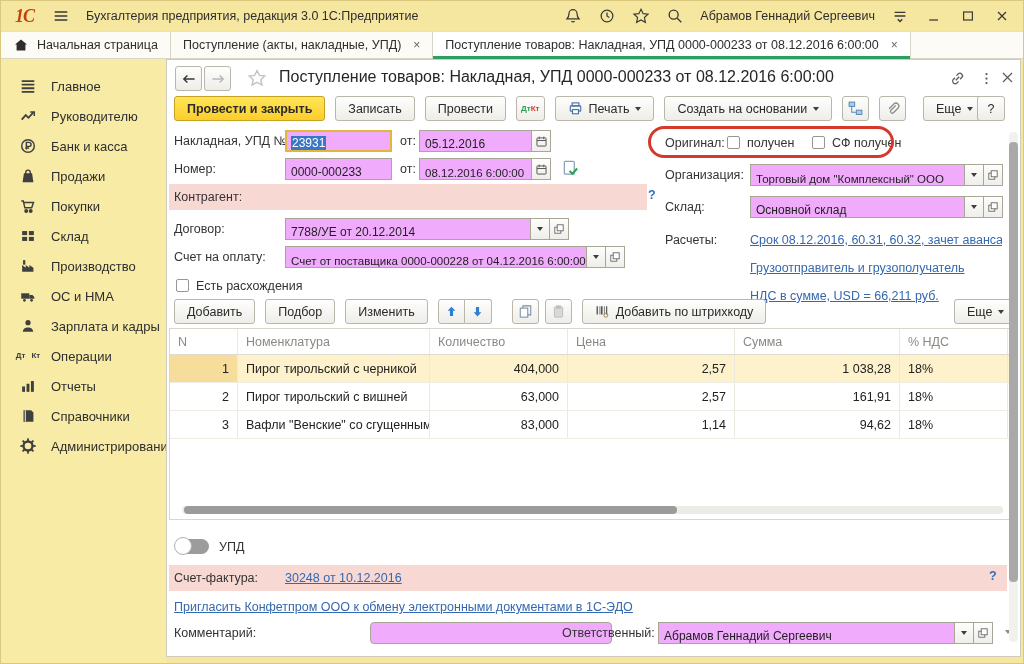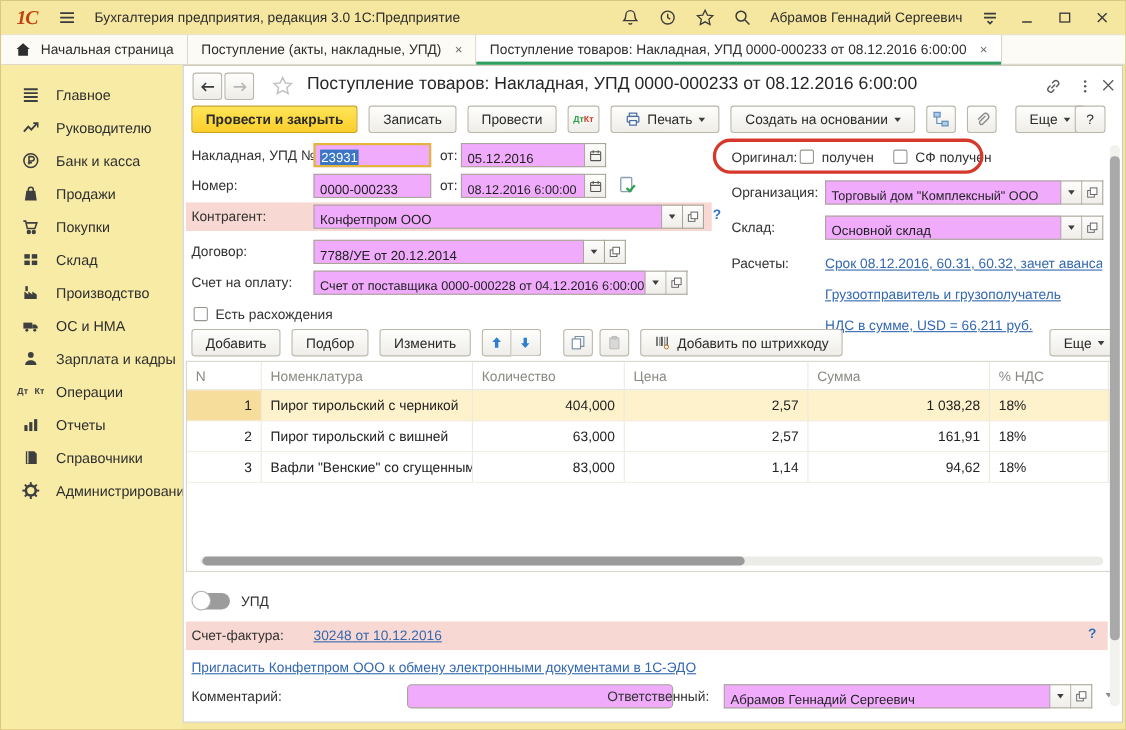--- a/index.html
+++ b/index.html
@@ -384,32 +384,20 @@
     </div>
     <span class="abs" style="left:394px;top:99px">
       <svg width="19" height="19" viewBox="0 0 20 20">
           <rect x="3.5" y="2.5" width="10.5" height="13.5" rx="1" fill="#fff" stroke="#8aa0b8" stroke-width="1.3"></rect>
           <path d="M9 12.5l3 3 5-5.5" fill="none" stroke="#2da44e" stroke-width="2.2"></path>
         </svg>
     </span>
 
     <div class="abs pinkband" style="left:2px;top:124px;width:478px;height:26px"></div>
     <span class="abs lbl" style="left:7px;top:126px">Контрагент:</span>
-    <div class="abs combo" style="left:118px;top:126px;width:355px">
-      <div class="inp txt">Конфетпром ООО</div>
-      <span class="cbtn">
-          <span class="caret"></span>
-        </span>
-      <span class="cbtn">
-          <svg width="12" height="12" viewBox="0 0 20 20" fill="#fff" stroke="#666" stroke-width="1.5">
-            <rect x="3" y="7" width="10" height="10"></rect>
-            <rect x="7" y="3" width="10" height="10"></rect>
-          </svg>
-        </span>
-    </div>
     <span class="abs qmark" style="left:481px;top:128px">?</span>
 
     <span class="abs lbl" style="left:7px;top:158px">Договор:</span>
     <div class="abs combo" style="left:118px;top:158px;width:284px">
       <div class="inp txt">7788/УЕ от 20.12.2014</div>
       <span class="cbtn">
           <span class="caret"></span>
         </span>
       <span class="cbtn">
           <svg width="12" height="12" viewBox="0 0 20 20" fill="#fff" stroke="#666" stroke-width="1.5">
@@ -572,21 +560,21 @@
 
     <div class="abs pinkband" style="left:2px;top:505px;width:838px;height:26px"></div>
     <span class="abs lbl" style="left:7px;top:507px">Счет-фактура:</span>
     <span class="abs link" style="left:118px;top:507px;line-height:22px">30248 от 10.12.2016</span>
     <span class="abs qmark" style="left:822px;top:509px">?</span>
 
     <span class="abs link" style="left:7px;top:536px;line-height:22px">Пригласить Конфетпром ООО к обмену электронными документами в 1С-ЭДО</span>
 
     <span class="abs lbl" style="left:7px;top:562px">Комментарий:</span>
     <input class="abs inp" style="left: 203px; top: 562px; width: 242px; border-radius: 4px;">
-    <span class="abs lbl" style="left:385px;top:562px;width:92px;">Ответственный:</span>
+    <span class="abs lbl" style="left:395px;top:562px;width:92px;">Ответственный:</span>
     <div class="abs combo" style="left:491px;top:562px;width:335px">
       <div class="inp txt">Абрамов Геннадий Сергеевич</div>
       <span class="cbtn">
           <span class="caret"></span>
         </span>
       <span class="cbtn">
           <svg width="12" height="12" viewBox="0 0 20 20" fill="#fff" stroke="#666" stroke-width="1.5">
             <rect x="3" y="7" width="10" height="10"></rect>
             <rect x="7" y="3" width="10" height="10"></rect>
           </svg>

